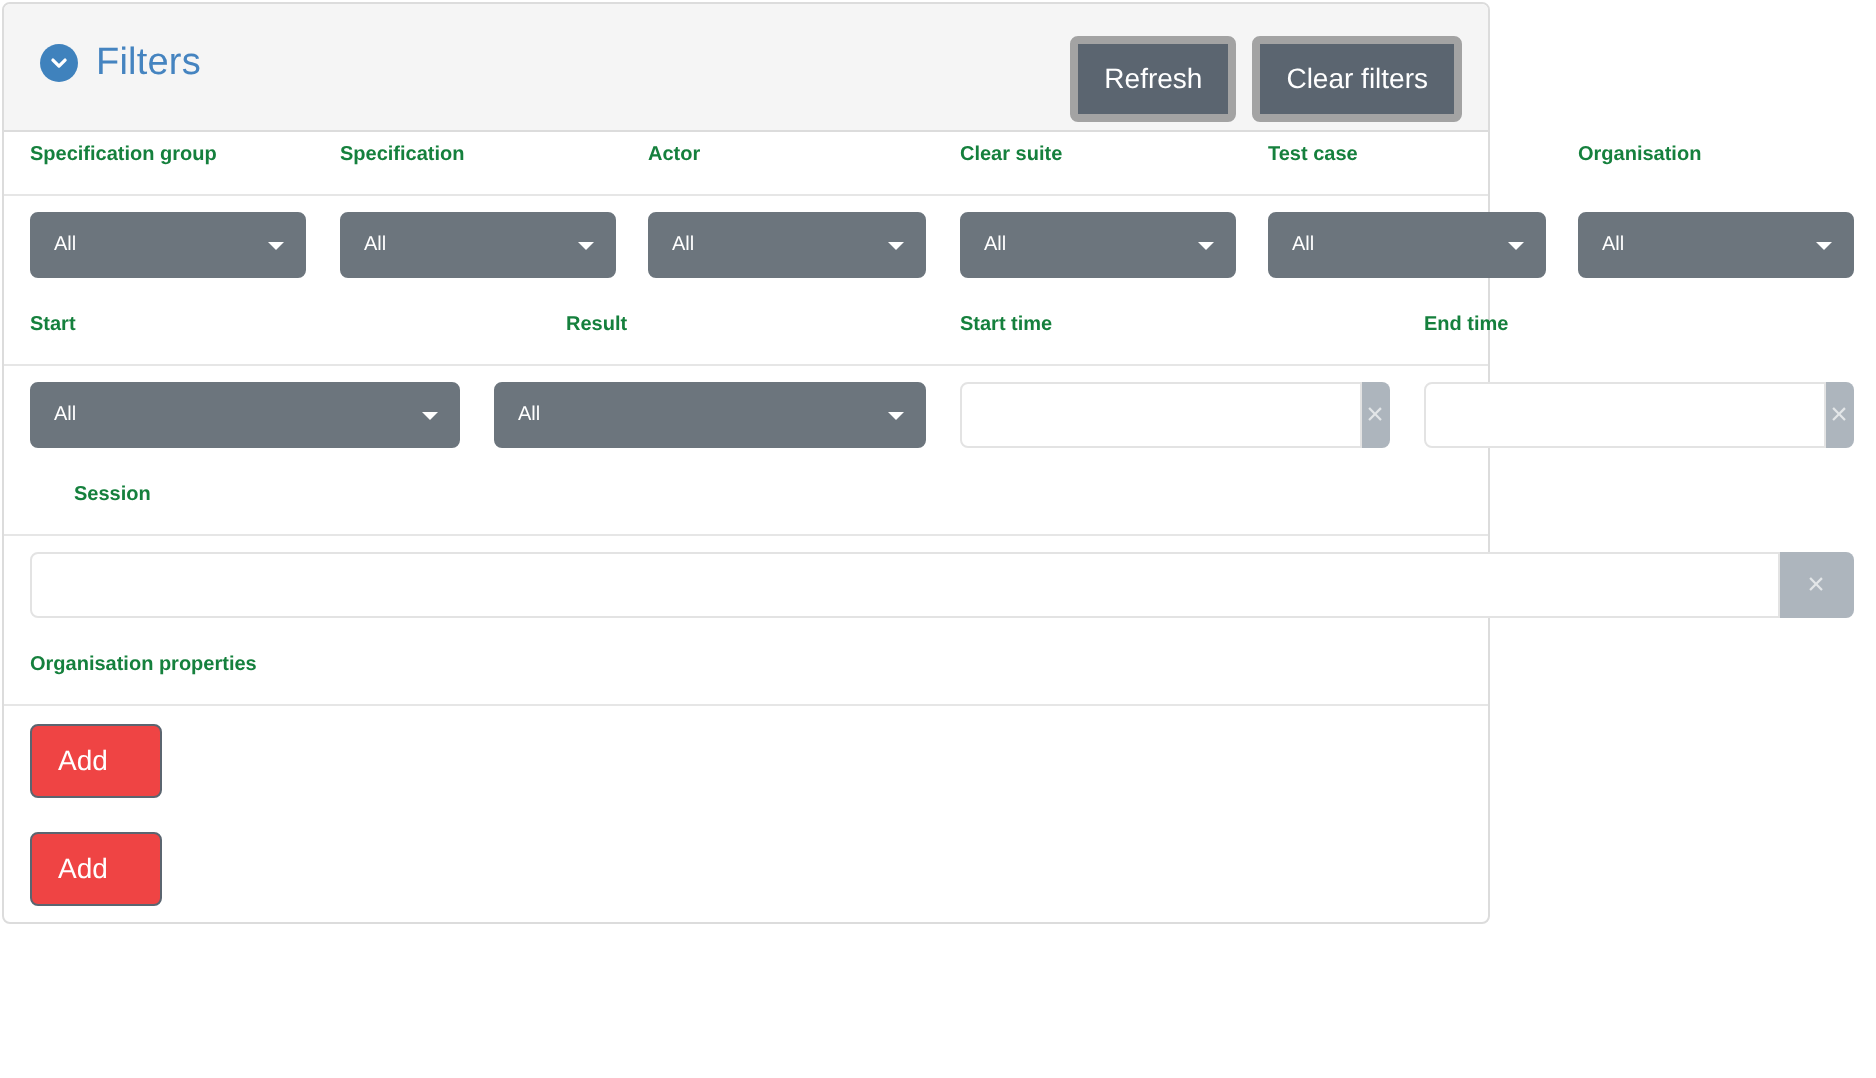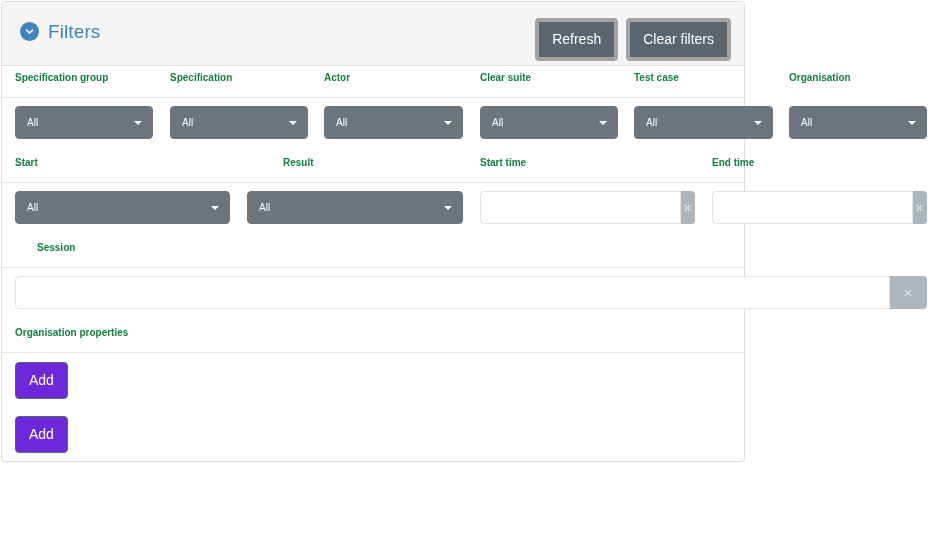--- a/index.html
+++ b/index.html
@@ -193,28 +193,28 @@
   }
 
   .add-row {
     position: relative;
     height: 54px;
   }
   .btn-add {
     position: absolute;
     left: 13px;
     top: 9px;
-    background: #6d28d9;
+    background: #ef4444;
     color: #ffffff;
     border: 1px solid #5b6570;
     border-radius: 4px;
     font-family: "Liberation Sans", sans-serif;
     font-size: 14px;
     line-height: 1;
-    padding: 10px 13px 11px 13px;
+    padding: 10px 26px 11px 13px;
     cursor: pointer;
   }
 </style>
 </head>
 <body>
 
 <div class="page">
 
   <div class="card">
 

